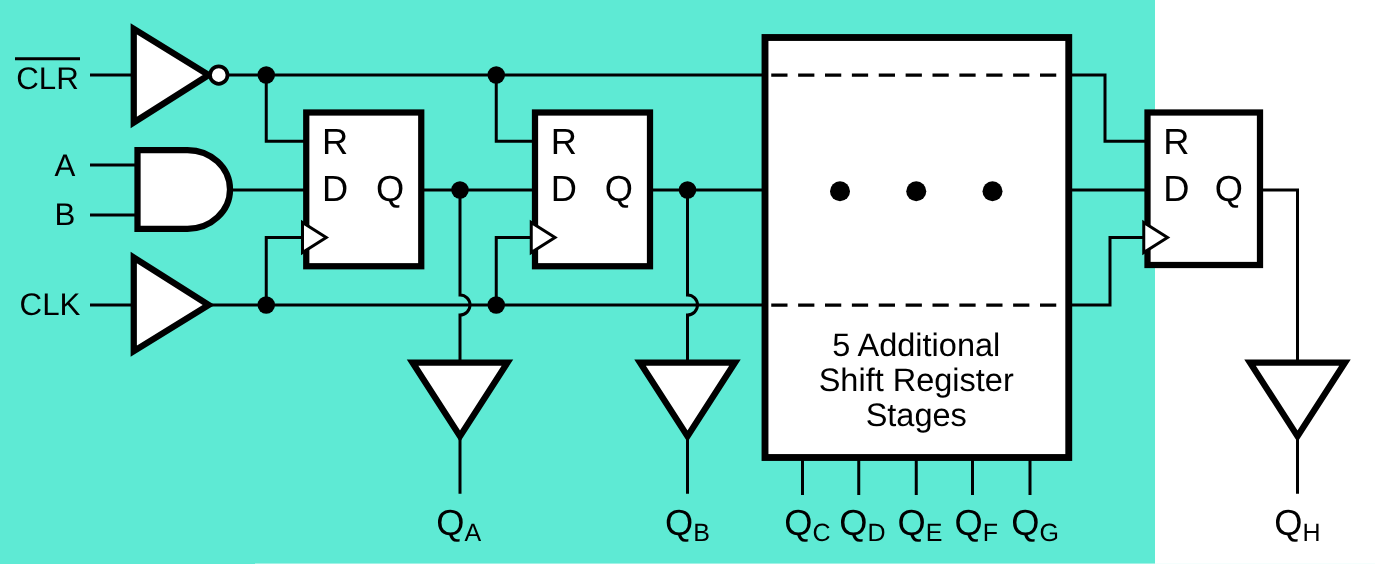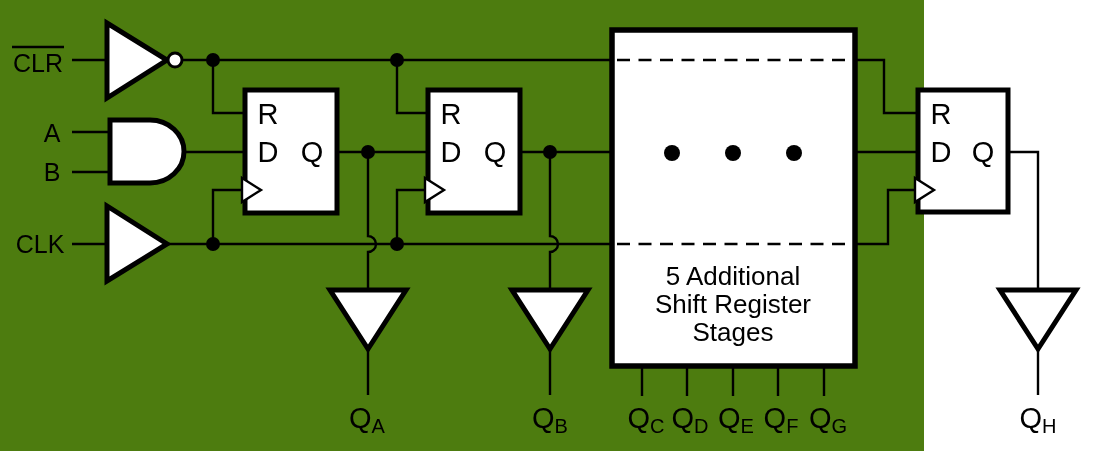--- a/index.html
+++ b/index.html
@@ -1,19 +1,19 @@
 <!DOCTYPE html>
 <html><head>
 <meta charset="utf-8">
 <style>
   html,body{margin:0;padding:0;background:#ffffff;}
   .stage{
     position:relative;
     width:924px;height:451px;
-    background:#4d7c0f;
+    background:#5eead4;
     font-family:"Liberation Sans", sans-serif;
   }
   svg{display:block;}
   svg text{
     font-family:"Liberation Sans", sans-serif;
     fill:#000000;
   }
   .lbl-in{font-size:25px;}
   .lbl-ff{font-size:29px;}
   .lbl-box{font-size:26px;}

